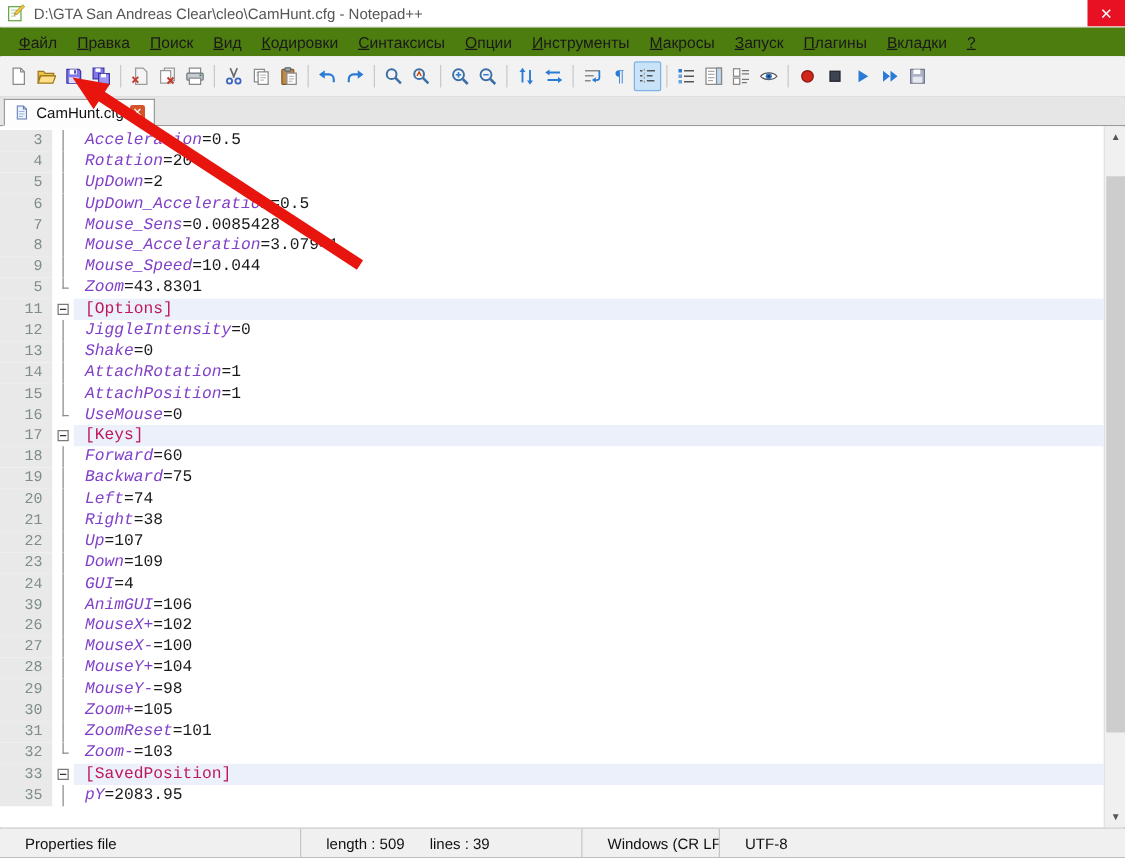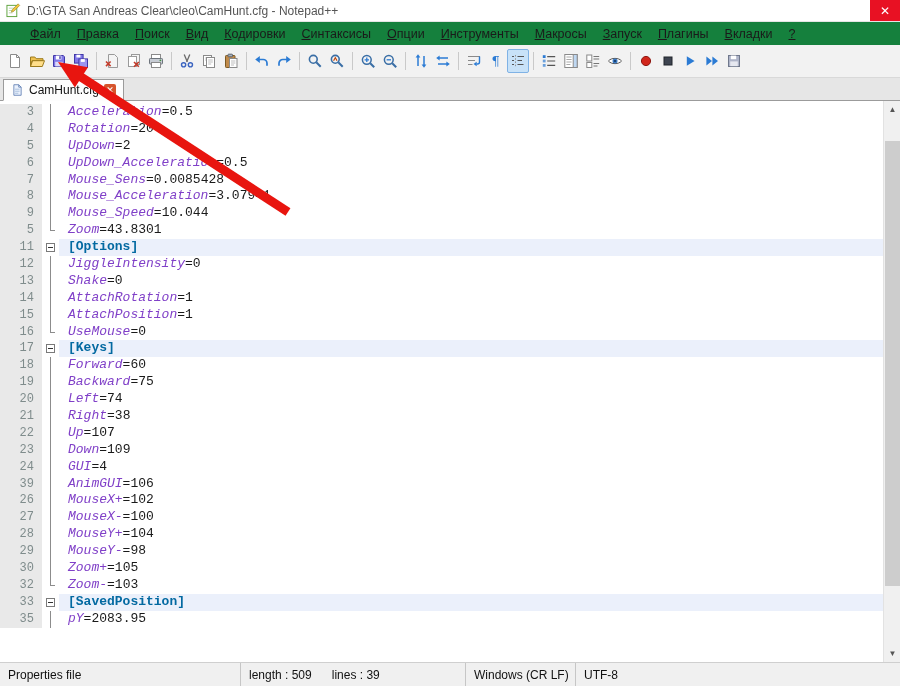--- a/index.html
+++ b/index.html
@@ -8,21 +8,21 @@
     position:relative;overflow:hidden;background:#fff;
     font-family:"Liberation Sans","DejaVu Sans",sans-serif;
     box-shadow:inset 0 0 0 1px #5a5a5a;
   }
   
   .titlebar{height:22px;background:#ffffff;display:flex;align-items:center;border-bottom:1px solid #e5e5e5}
   .title-icon{width:15px;height:15px;margin:0 6px;flex:0 0 auto}
   .title-text{font-size:12px;color:#555;white-space:nowrap}
   .close-btn{margin-left:auto;width:30px;height:21px;background:#E81123;color:#fff;display:flex;align-items:center;justify-content:center;font-size:12px;cursor:default}
   
-  .menubar{height:23px;background:#15803d;display:flex;align-items:center;padding-left:22px;font-size:12.5px;color:#1a1a1a}
+  .menubar{height:23px;background:#4d7c0f;display:flex;align-items:center;padding-left:7px;font-size:12.5px;color:#1a1a1a}
   .menu-item{padding:3px 8px;white-space:nowrap}
   
   .toolbar{height:33px;background:#f2f2f2;border-bottom:1px solid #d9d9d9;display:flex;align-items:center;padding-left:4px}
   .tb-btn{width:22px;height:24px;display:flex;align-items:center;justify-content:center;border:1px solid transparent;border-radius:2px;flex:0 0 auto}
   .tb-btn svg{display:block}
   .tb-btn.pressed{background:#c8e2f8;border-color:#7fb2e5}
   .tb-sep{width:1px;height:18px;background:#c9c9c9;margin:0 4px;flex:0 0 auto}
   
   .tabbar{height:23px;background:#e6e6e6;border-bottom:1px solid #9b9b9b;display:flex;align-items:flex-end;padding-left:3px}
   .tab{height:22px;background:#fdfdfd;border:1px solid #9b9b9b;border-bottom:1px solid #fdfdfd;margin-bottom:-1px;display:flex;align-items:center;gap:5px;padding:0 7px;font-size:12px;color:#111}
@@ -33,30 +33,30 @@
   .ed-row{display:flex;height:16.9px;line-height:16.9px;white-space:pre}
   .ed-num{width:42px;flex:0 0 auto;background:#e9e9e9;color:#7f8c8c;text-align:right;padding-right:8px;font-size:12px}
   .ed-fold{width:17px;flex:0 0 auto;background:#fff}
   .fold-box{width:9px;height:9px;border:1px solid #7a7a7a;background:#fff;margin:4px auto 0;position:relative;display:block}
   .fold-box::after{content:"";position:absolute;left:1px;right:1px;top:3px;height:1px;background:#333}
   .fold-mid{display:block;width:1px;height:100%;background:#8c8c8c;margin:0 auto}
   .fold-end{display:block;width:5px;height:9px;border-left:1px solid #8c8c8c;border-bottom:1px solid #8c8c8c;margin-left:8px}
   .ed-text{flex:1;padding-left:9px;color:#1a1a1a}
   .section-row .ed-text{background:#ebf0fb}
   .tok-key{color:#8040c8;font-style:italic}
-  .tok-section{color:#0369a1;font-weight:bold}
+  .tok-section{color:#be185d;font-weight:normal}
   .tok-eq,.tok-val{color:#1a1a1a}
   
   .vscroll{position:absolute;top:101px;right:0;width:17px;bottom:24px;background:#f0f0f0;border-left:1px solid #e2e2e2}
   .vs-arr{position:absolute;left:0;width:17px;height:17px;display:flex;align-items:center;justify-content:center;font-size:8px;color:#555}
   .vs-up{top:0}.vs-down{bottom:0}
   .vs-thumb{position:absolute;left:1px;width:15px;top:40px;height:445px;background:#cdcdcd}
   
   .statusbar{position:absolute;left:0;right:0;bottom:0;height:24px;background:#f0f0f0;border-top:1px solid #cfcfcf;display:flex;align-items:stretch;font-size:12px;color:#111}
-  .seg{display:flex;align-items:center;padding-left:8px;white-space:pre;overflow:hidden}
+  .seg{display:flex;align-items:center;padding-left:20px;white-space:pre;overflow:hidden}
   .seg + .seg{border-left:1px solid #c6c6c6}
   .seg-type{width:240px}
   .seg-len{width:225px}
   .seg-cur{width:265px}
   .seg-eol{width:110px}
   .seg-enc{flex:1}
   
   .arrow-overlay{position:absolute;top:0;left:0;z-index:40;pointer-events:none}
 </style>
 </head>
@@ -337,20 +337,21 @@
     <div class="ed-row"><div class="ed-num">21</div><div class="ed-fold"><span class="fold-mid"></span></div><div class="ed-text"><span class="tok-key">Right</span><span class="tok-eq">=</span><span class="tok-val">38</span></div></div>
     <div class="ed-row"><div class="ed-num">22</div><div class="ed-fold"><span class="fold-mid"></span></div><div class="ed-text"><span class="tok-key">Up</span><span class="tok-eq">=</span><span class="tok-val">107</span></div></div>
     <div class="ed-row"><div class="ed-num">23</div><div class="ed-fold"><span class="fold-mid"></span></div><div class="ed-text"><span class="tok-key">Down</span><span class="tok-eq">=</span><span class="tok-val">109</span></div></div>
     <div class="ed-row"><div class="ed-num">24</div><div class="ed-fold"><span class="fold-mid"></span></div><div class="ed-text"><span class="tok-key">GUI</span><span class="tok-eq">=</span><span class="tok-val">4</span></div></div>
     <div class="ed-row"><div class="ed-num">39</div><div class="ed-fold"><span class="fold-mid"></span></div><div class="ed-text"><span class="tok-key">AnimGUI</span><span class="tok-eq">=</span><span class="tok-val">106</span></div></div>
     <div class="ed-row"><div class="ed-num">26</div><div class="ed-fold"><span class="fold-mid"></span></div><div class="ed-text"><span class="tok-key">MouseX+</span><span class="tok-eq">=</span><span class="tok-val">102</span></div></div>
     <div class="ed-row"><div class="ed-num">27</div><div class="ed-fold"><span class="fold-mid"></span></div><div class="ed-text"><span class="tok-key">MouseX-</span><span class="tok-eq">=</span><span class="tok-val">100</span></div></div>
     <div class="ed-row"><div class="ed-num">28</div><div class="ed-fold"><span class="fold-mid"></span></div><div class="ed-text"><span class="tok-key">MouseY+</span><span class="tok-eq">=</span><span class="tok-val">104</span></div></div>
     <div class="ed-row"><div class="ed-num">29</div><div class="ed-fold"><span class="fold-mid"></span></div><div class="ed-text"><span class="tok-key">MouseY-</span><span class="tok-eq">=</span><span class="tok-val">98</span></div></div>
     <div class="ed-row"><div class="ed-num">30</div><div class="ed-fold"><span class="fold-mid"></span></div><div class="ed-text"><span class="tok-key">Zoom+</span><span class="tok-eq">=</span><span class="tok-val">105</span></div></div>
+    <div class="ed-row"><div class="ed-num">31</div><div class="ed-fold"><span class="fold-mid"></span></div><div class="ed-text"><span class="tok-key">ZoomReset</span><span class="tok-eq">=</span><span class="tok-val">101</span></div></div>
     <div class="ed-row"><div class="ed-num">32</div><div class="ed-fold"><span class="fold-end"></span></div><div class="ed-text"><span class="tok-key">Zoom-</span><span class="tok-eq">=</span><span class="tok-val">103</span></div></div>
     <div class="ed-row section-row"><div class="ed-num">33</div><div class="ed-fold"><span class="fold-box"></span></div><div class="ed-text"><span class="tok-section">[SavedPosition]</span></div></div>
     <div class="ed-row"><div class="ed-num">35</div><div class="ed-fold"><span class="fold-mid"></span></div><div class="ed-text"><span class="tok-key">pY</span><span class="tok-eq">=</span><span class="tok-val">2083.95</span></div></div>
   </div>
 
 <div class="vscroll">
   <div class="vs-arr vs-up">▲</div>
   <div class="vs-thumb"></div>
   <div class="vs-arr vs-down">▼</div>
 </div>

